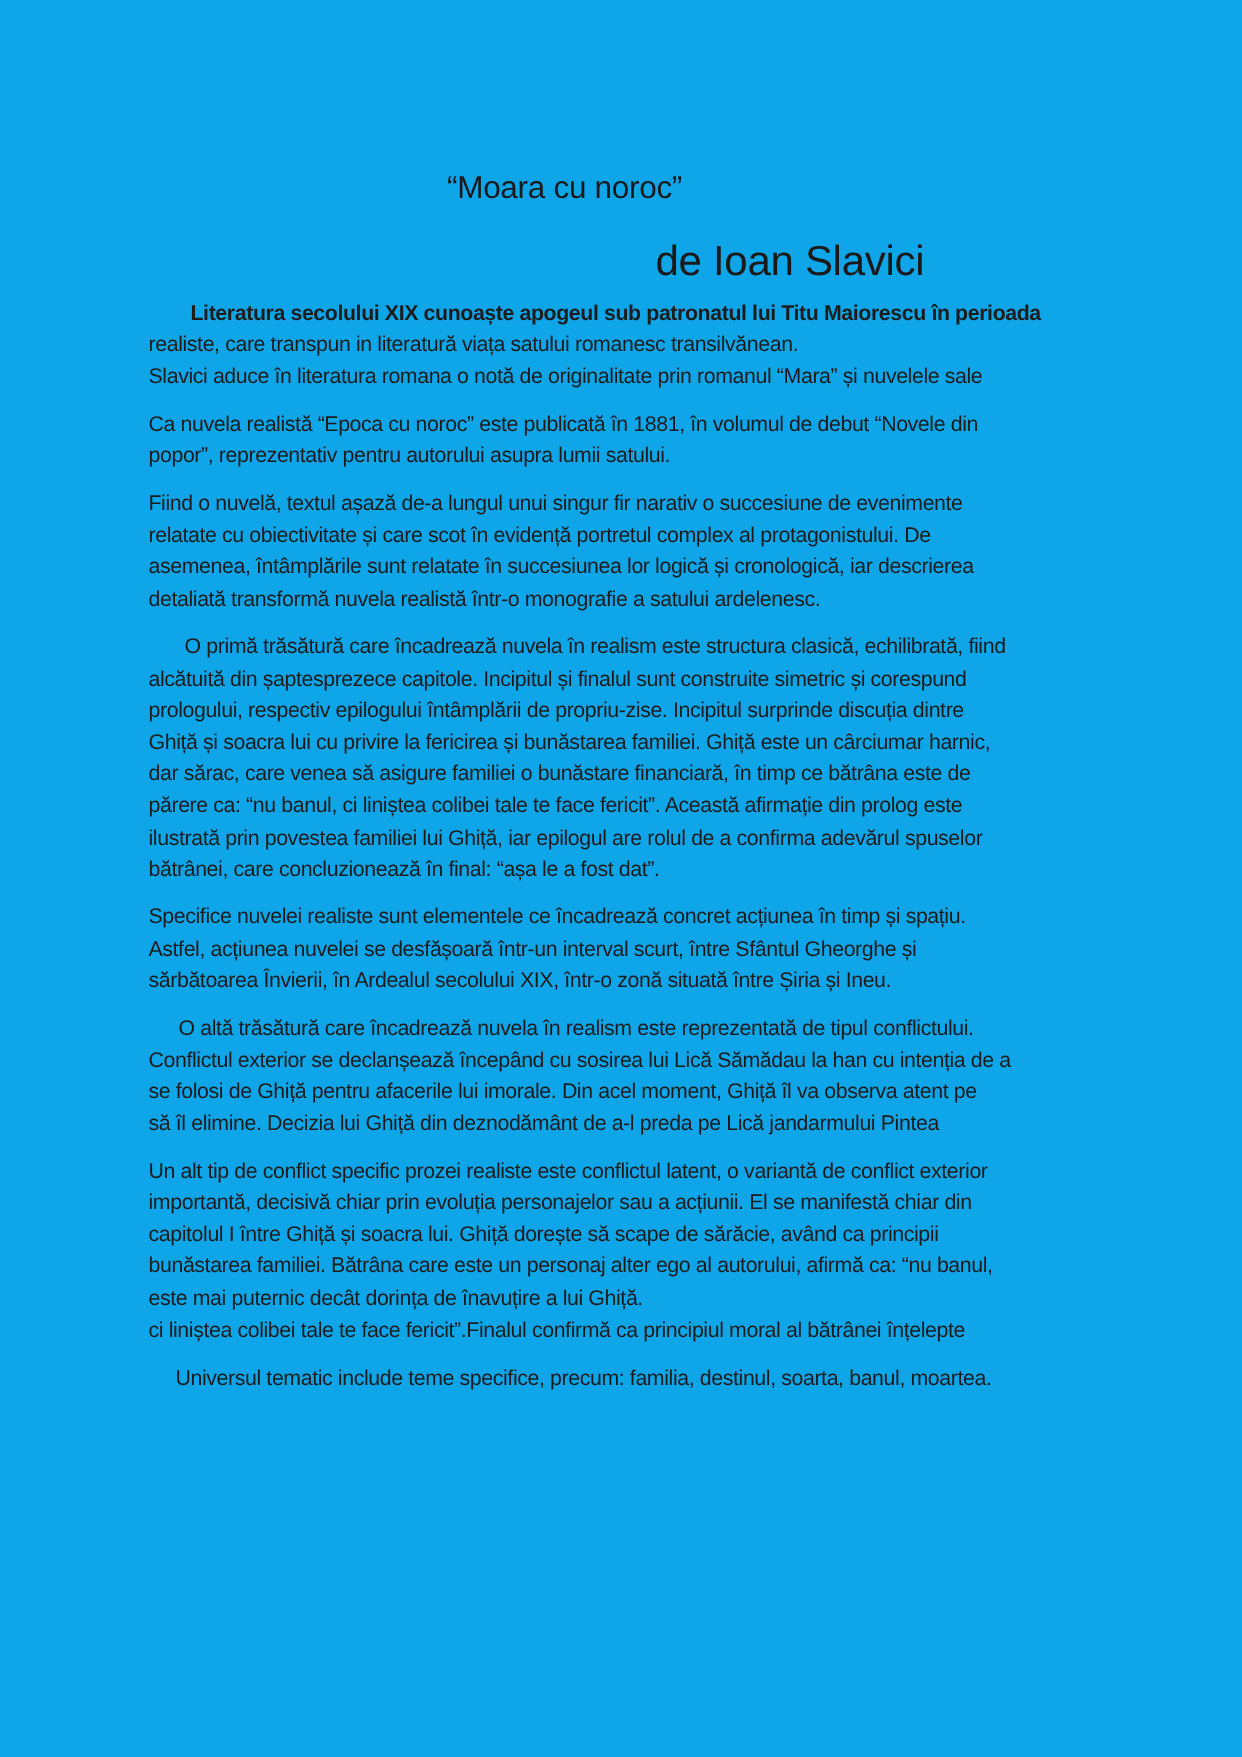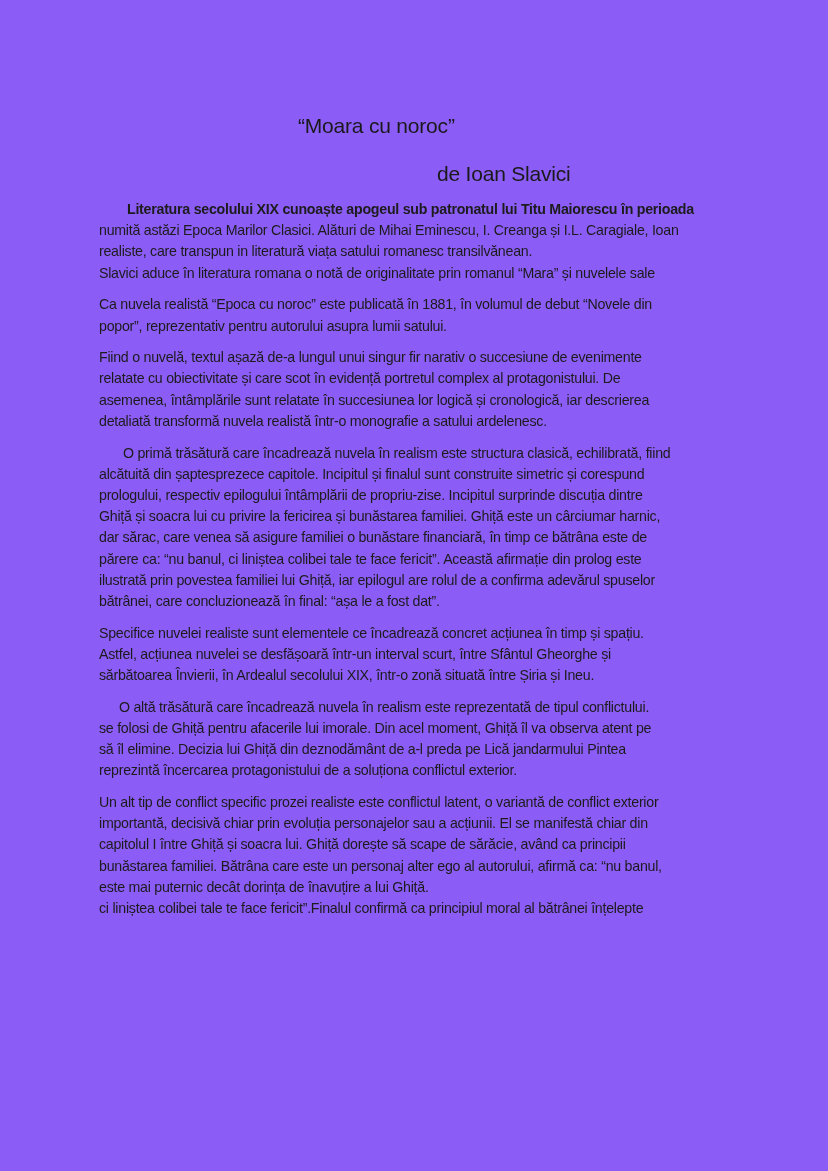--- a/index.html
+++ b/index.html
@@ -13,37 +13,37 @@
       position: relative;
       overflow: hidden;
       font-family: "Liberation Sans", "DejaVu Sans", sans-serif;
       color: #1a1a1a;
     }
     .page {
       position: absolute;
       left: 0; top: 0;
       width: 828px;
       height: 1171px;
-      background: #8b5cf6;
+      background: #0ea5e9;
     }
     .title {
       position: absolute;
       left: 298px;
       top: 112px;
       font-size: 21px;
       line-height: 28px;
       color: #1a1a1a;
       white-space: nowrap;
       letter-spacing: -0.2px;
     }
     .author {
       position: absolute;
       left: 437px;
       top: 160px;
-      font-size: 21px;
+      font-size: 28px;
       line-height: 28px;
       color: #1a1a1a;
       white-space: nowrap;
       letter-spacing: -0.2px;
     }
     .body-text {
       position: absolute;
       left: 99px;
       top: 199px;
       width: 660px;
@@ -70,21 +70,20 @@
 
 <div class="page">
 
   <div class="title">“Moara cu noroc”</div>
   <div class="author">de Ioan Slavici</div>
 
   <div class="body-text">
 
     <p class="para">
       <span class="line indent-1">Literatura secolului XIX cunoaște  apogeul sub patronatul lui Titu Maiorescu în perioada</span>
-      <span class="line">numită astăzi Epoca Marilor Clasici. Alături de Mihai Eminescu, I. Creanga și I.L. Caragiale, Ioan</span>
       <span class="line">realiste, care transpun in literatură viața satului romanesc transilvănean.</span>
       <span class="line">Slavici aduce în literatura romana o notă de originalitate prin romanul “Mara” și nuvelele sale</span>
     </p>
 
     <p class="para">
       <span class="line">Ca nuvela realistă “Epoca cu noroc” este publicată în 1881, în volumul de debut “Novele din</span>
       <span class="line">popor”, reprezentativ pentru autorului asupra lumii satului.</span>
     </p>
 
     <p class="para">
@@ -107,29 +106,32 @@
     </p>
 
     <p class="para">
       <span class="line">Specifice nuvelei realiste sunt elementele ce încadrează concret acțiunea în timp și spațiu.</span>
       <span class="line">Astfel, acțiunea nuvelei se desfășoară într-un interval scurt, între Sfântul Gheorghe și</span>
       <span class="line">sărbătoarea Învierii, în Ardealul secolului XIX, într-o zonă situată între Șiria și Ineu.</span>
     </p>
 
     <p class="para">
       <span class="line indent-4">O altă trăsătură care încadrează nuvela în realism este reprezentată de tipul conflictului.</span>
+      <span class="line">Conflictul exterior se declanșează începând cu sosirea lui Lică Sămădau la han cu intenția de a</span>
       <span class="line">se folosi de Ghiță pentru afacerile lui imorale. Din acel moment, Ghiță îl va observa atent pe</span>
       <span class="line">să îl elimine. Decizia lui Ghiță din deznodământ de a-l preda pe Lică jandarmului Pintea</span>
-      <span class="line">reprezintă încercarea protagonistului de a soluționa conflictul exterior.</span>
     </p>
 
     <p class="para">
       <span class="line">Un alt tip de conflict specific prozei realiste este  conflictul latent, o variantă de conflict exterior</span>
       <span class="line">importantă, decisivă chiar prin evoluția personajelor sau a acțiunii. El se manifestă chiar din</span>
       <span class="line">capitolul I între  Ghiță și soacra lui. Ghiță dorește să scape de sărăcie, având ca principii</span>
       <span class="line">bunăstarea familiei. Bătrâna care este un personaj alter ego al autorului, afirmă ca: “nu banul,</span>
       <span class="line">este mai puternic decât dorința de înavuțire a lui Ghiță.</span>
       <span class="line">ci liniștea colibei tale te face fericit”.Finalul confirmă ca principiul moral al bătrânei înțelepte</span>
     </p>
 
+    <p class="para">
+      <span class="line indent-5">Universul tematic include teme specifice, precum: familia, destinul, soarta, banul, moartea.</span>
+    </p>
 
   </div>
 </div>
 
 </body></html>

